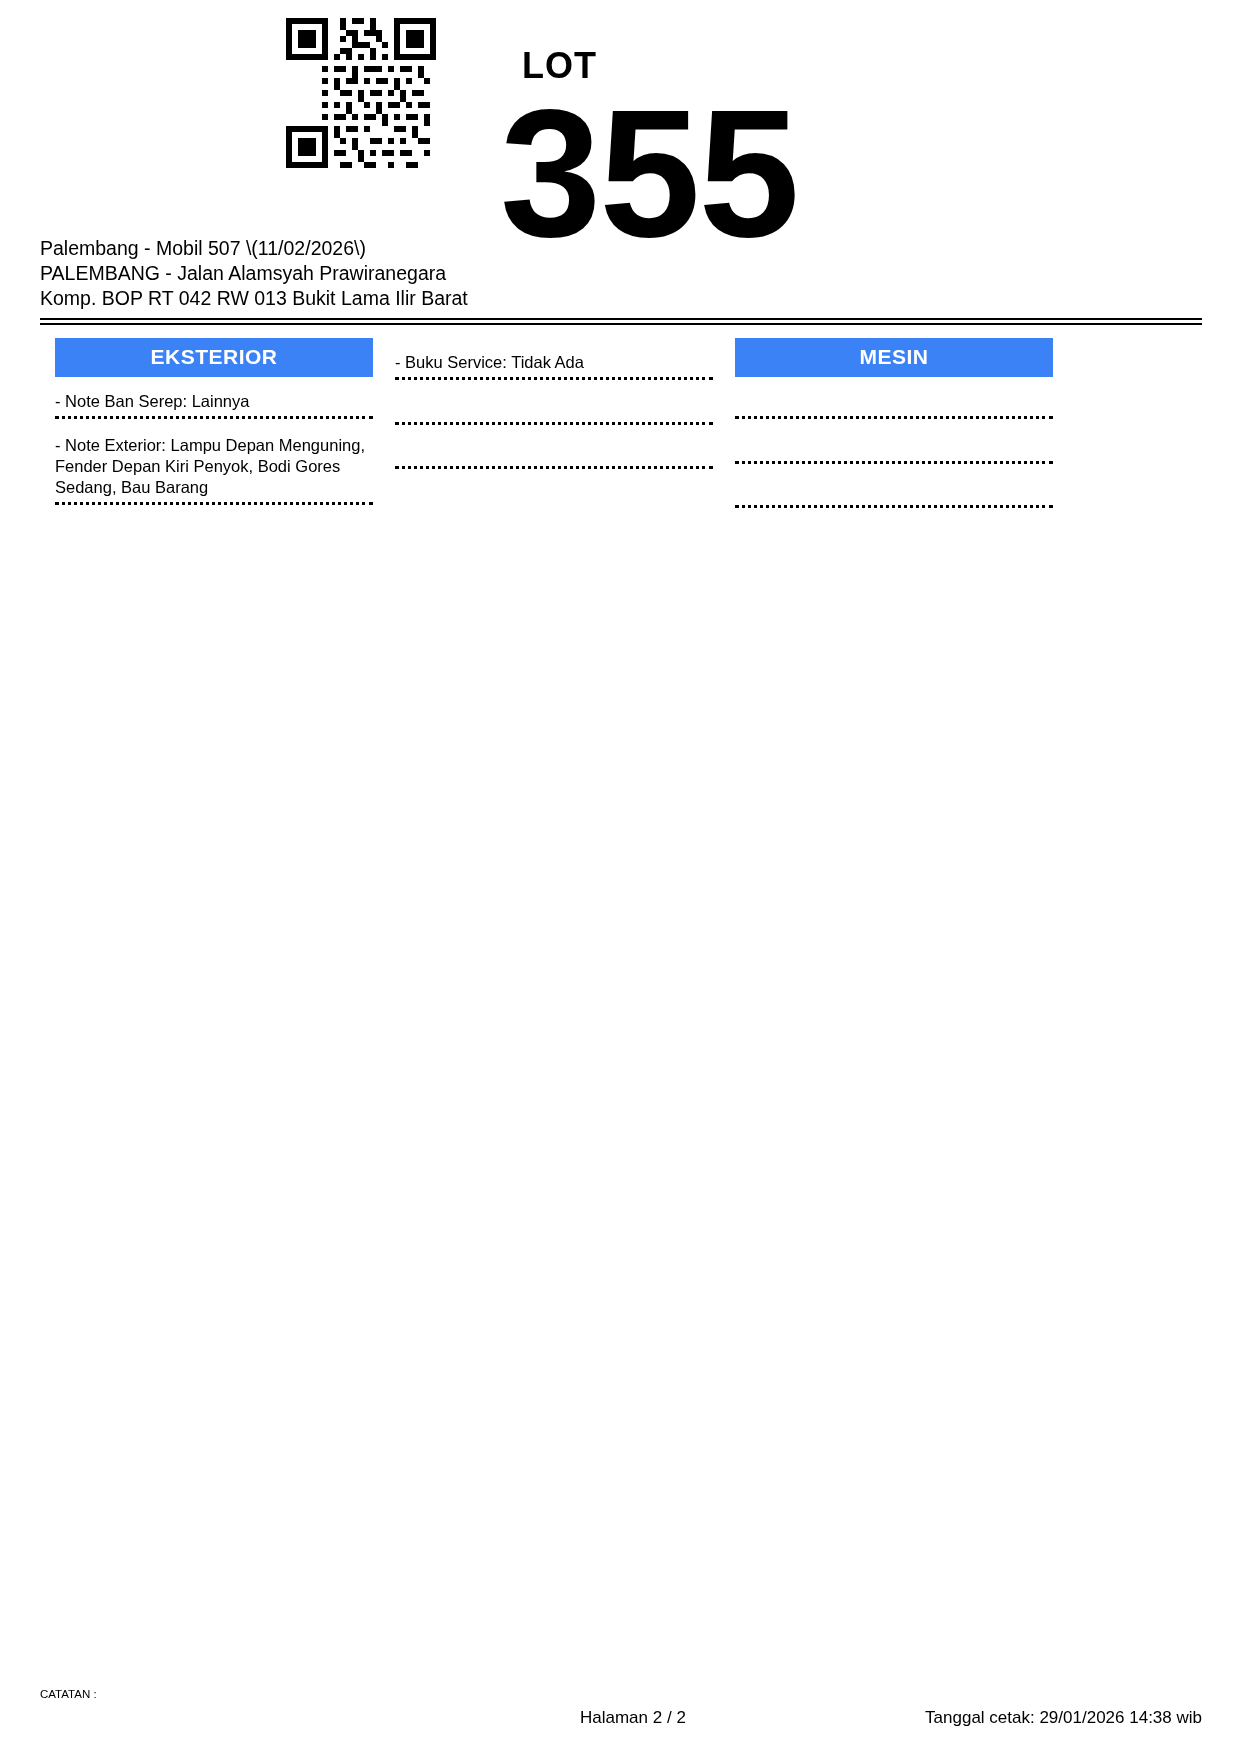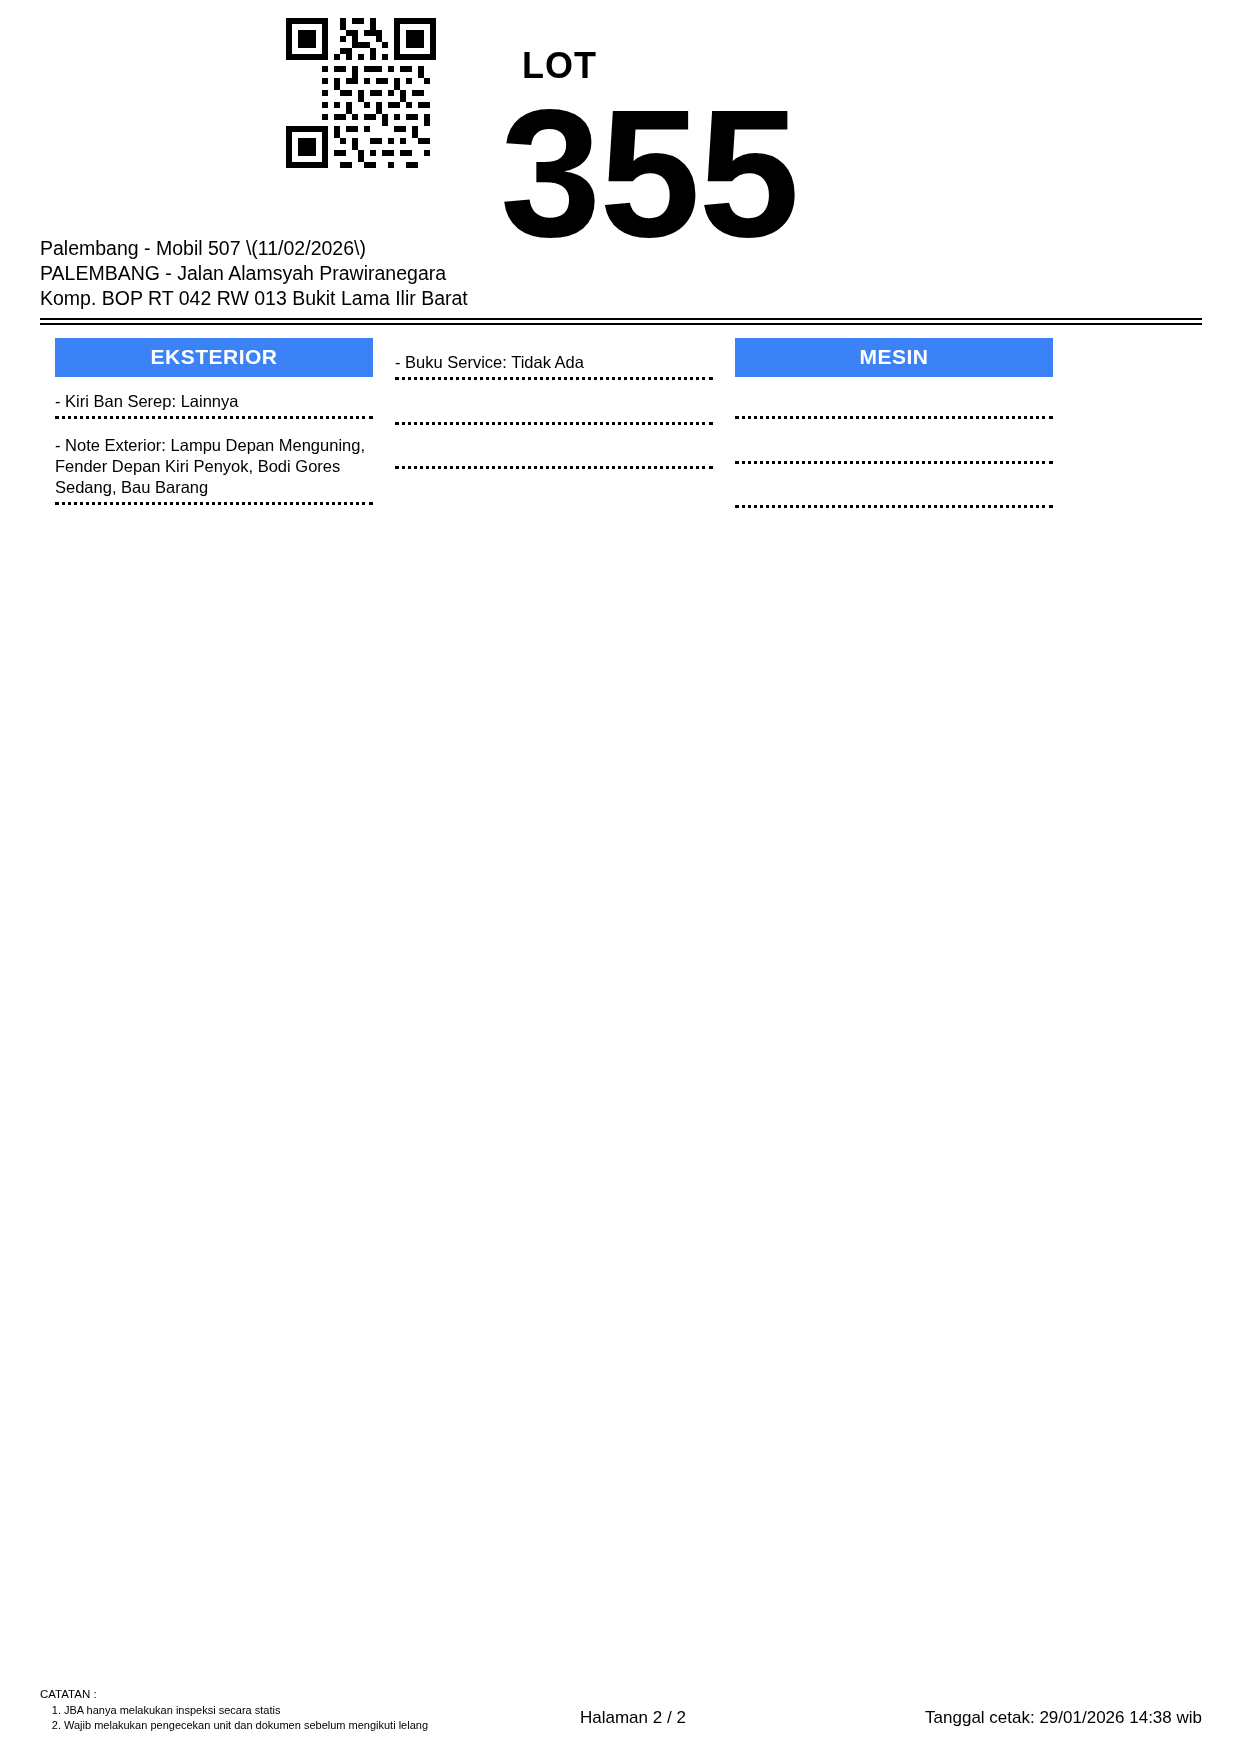--- a/index.html
+++ b/index.html
@@ -261,21 +261,21 @@
 Komp. BOP RT 042 RW 013 Bukit Lama Ilir Barat</div>
 </div>
 
 <div class="divider"></div>
 
 <div class="columns">
 
   <div class="col">
     <div class="col-title">EKSTERIOR</div>
     <div class="col-body">
-      <div class="entry">- Kiri Ban Serep: Lainnya</div>
+      <div class="entry">- Note Ban Serep: Lainnya</div>
       <div class="entry">- Note Exterior: Lampu Depan Menguning, Fender Depan Kiri Penyok, Bodi Gores Sedang, Bau Barang</div>
     </div>
   </div>
 
   <div class="col">
     <div class="col-body">
       <div class="entry">- Buku Service: Tidak Ada</div>
       <div class="spacer-line"></div>
       <div class="entry empty"></div>
     </div>
@@ -287,22 +287,18 @@
       <div class="entry empty"></div>
       <div class="spacer-line"></div>
       <div class="entry empty"></div>
     </div>
   </div>
 
 </div>
 
 <div class="notes">
   <div class="notes-title">CATATAN :</div>
-  <ol>
-    <li>JBA hanya melakukan inspeksi secara statis</li>
-    <li>Wajib melakukan pengecekan unit dan dokumen sebelum mengikuti lelang</li>
-  </ol>
 </div>
 
 <div class="footer-row">
   <div class="footer-page">Halaman 2 / 2</div>
   <div>Tanggal cetak: 29/01/2026 14:38 wib</div>
 </div>
 
 </body></html>

